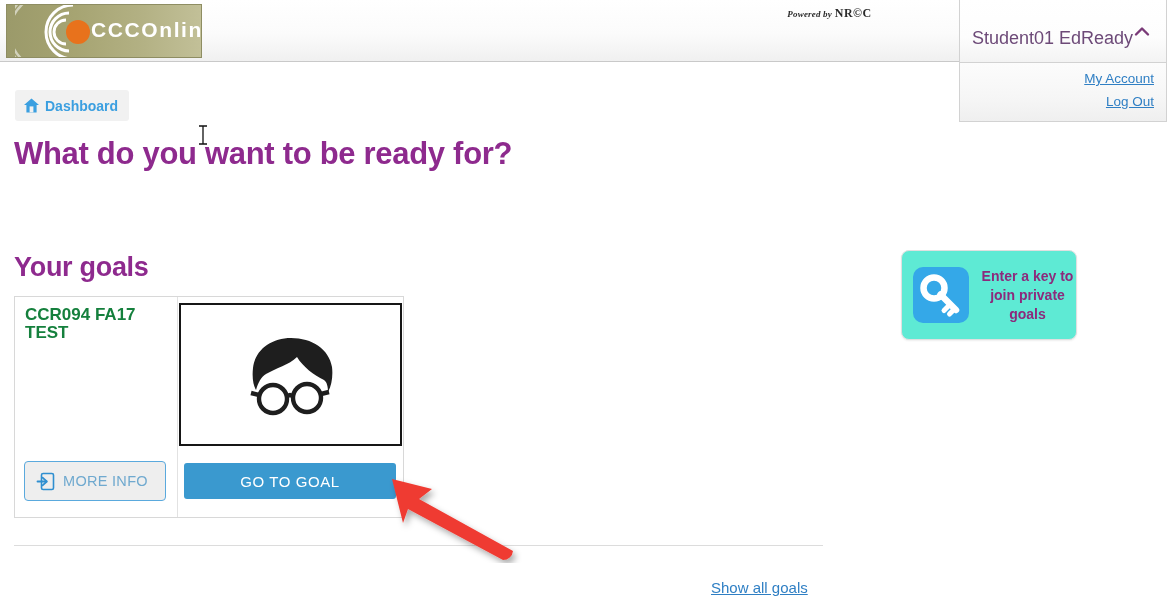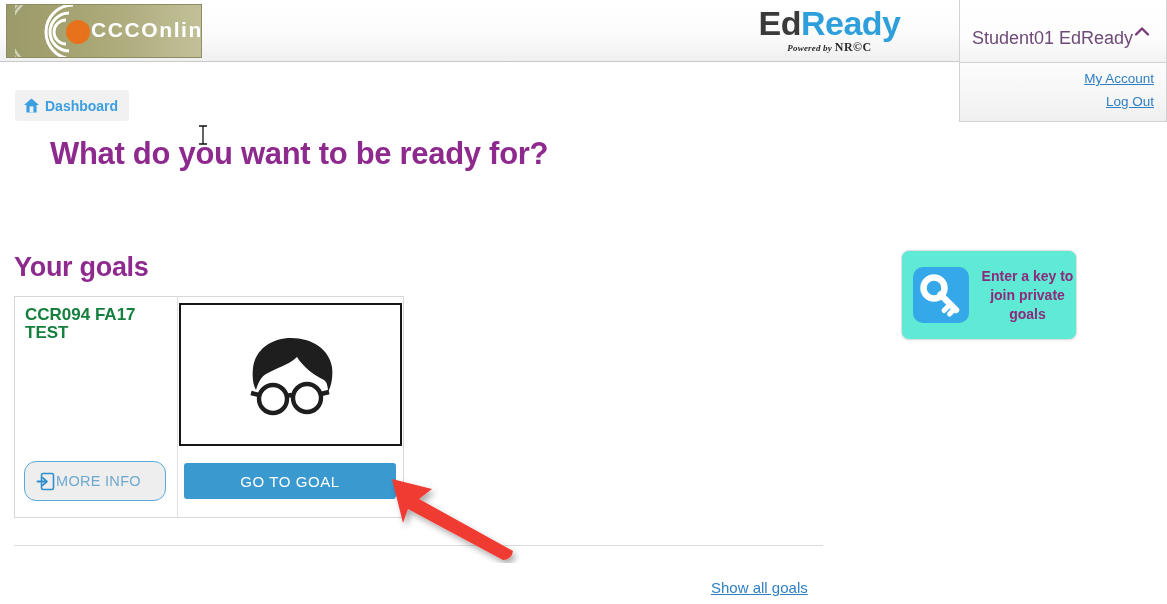--- a/index.html
+++ b/index.html
@@ -66,21 +66,21 @@
   
   .dashboard-btn{
     position:absolute;left:15px;top:90px;height:31px;
     background:#f1f1f1;border-radius:3px;padding:0 11px 0 8px;
     display:flex;align-items:center;gap:5px;cursor:pointer;
   }
   .dashboard-btn span.lbl{color:#3b9fe0;font-size:14px;font-weight:bold;}
 
   .page-title{
     position:absolute;left:14px;top:136px;color:#8e2a8e;
-    font-size:31px;font-weight:bold;letter-spacing:-0.3px;margin-left:36px;
+    font-size:31px;font-weight:bold;letter-spacing:-0.3px;
   }
   .section-title{
     position:absolute;left:14px;top:252px;color:#8e2a8e;
     font-size:27px;font-weight:bold;letter-spacing:-0.3px;
   }
 
   
   .goal-card{
     position:absolute;left:14px;top:296px;width:390px;height:222px;
     border:1px solid #d8d8d8;box-sizing:border-box;background:#fff;
@@ -88,22 +88,22 @@
   .goal-left{
     position:absolute;left:0;top:0;width:163px;height:220px;
     border-right:1px solid #e2e2e2;box-sizing:border-box;
   }
   .goal-name{
     position:absolute;left:10px;top:9px;width:145px;color:#15803d;
     font-size:17px;font-weight:bold;line-height:18px;
   }
   .more-info-btn{
     position:absolute;left:9px;top:164px;width:142px;height:40px;
-    background:#eeeeee;border:1px solid #5aa9dd;border-radius:12px;
-    display:flex;align-items:center;gap:1px;padding-left:11px;
+    background:#eeeeee;border:1px solid #5aa9dd;border-radius:4px;
+    display:flex;align-items:center;gap:8px;padding-left:11px;
     box-sizing:border-box;cursor:pointer;
   }
   .more-info-btn .lbl{color:#6fa9cf;font-size:14.5px;letter-spacing:0.3px;}
 
   .goal-thumb{
     position:absolute;left:164px;top:6px;width:223px;height:143px;
     border:2px solid #161616;box-sizing:border-box;background:#fff;
   }
   .goto-goal-btn{
     position:absolute;left:169px;top:166px;width:212px;height:36px;
@@ -158,23 +158,20 @@
         <g fill="none" stroke="#ffffff" stroke-width="2.4" opacity="0.55">
           <path d="M32 -2 A36 36 0 0 0 32 72"></path>
           <path d="M22 -6 A43 43 0 0 0 22 76"></path>
         </g>
         <circle cx="63" cy="35" r="12" fill="#e8721c"></circle>
       </svg>
       <div class="logo-text">CCCOnline</div>
     </div>
 
     <div class="edready">
-      <div class="er-main">
-        <span class="er-ed">Ed</span><span class="er-ready">Ready</span>
-      </div>
       <div class="er-sub">
         <span class="er-powered">Powered by</span>
         <span class="er-nroc">NR©C</span>
       </div>
     </div>
   </div>
 
   <div class="user-menu">
     <div class="user-name">Student01 EdReady</div>
     <svg class="chev" viewBox="0 0 16 11">

